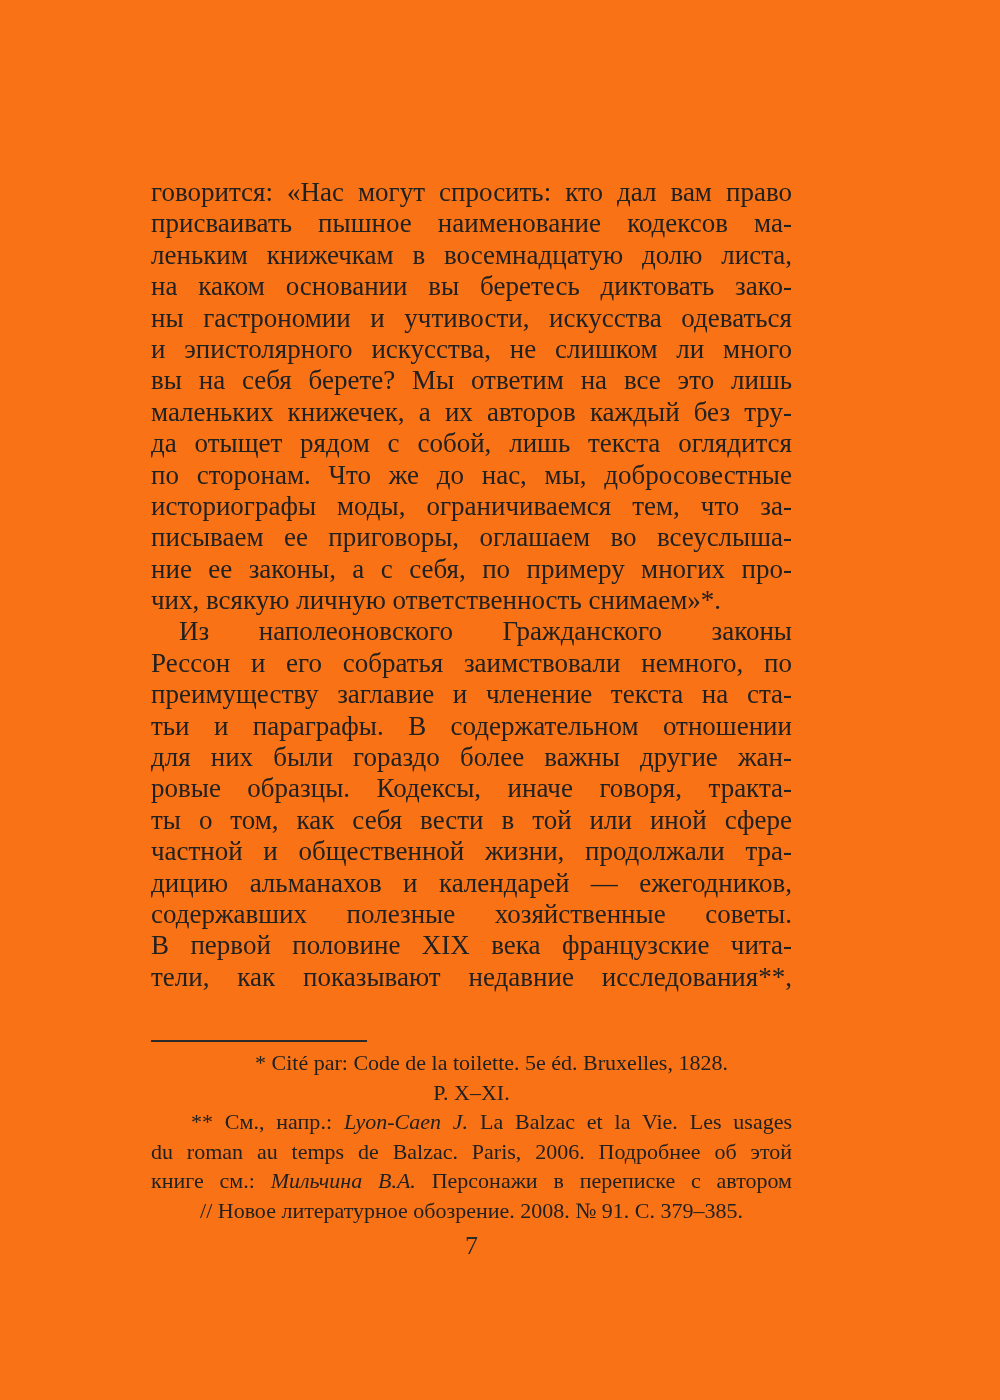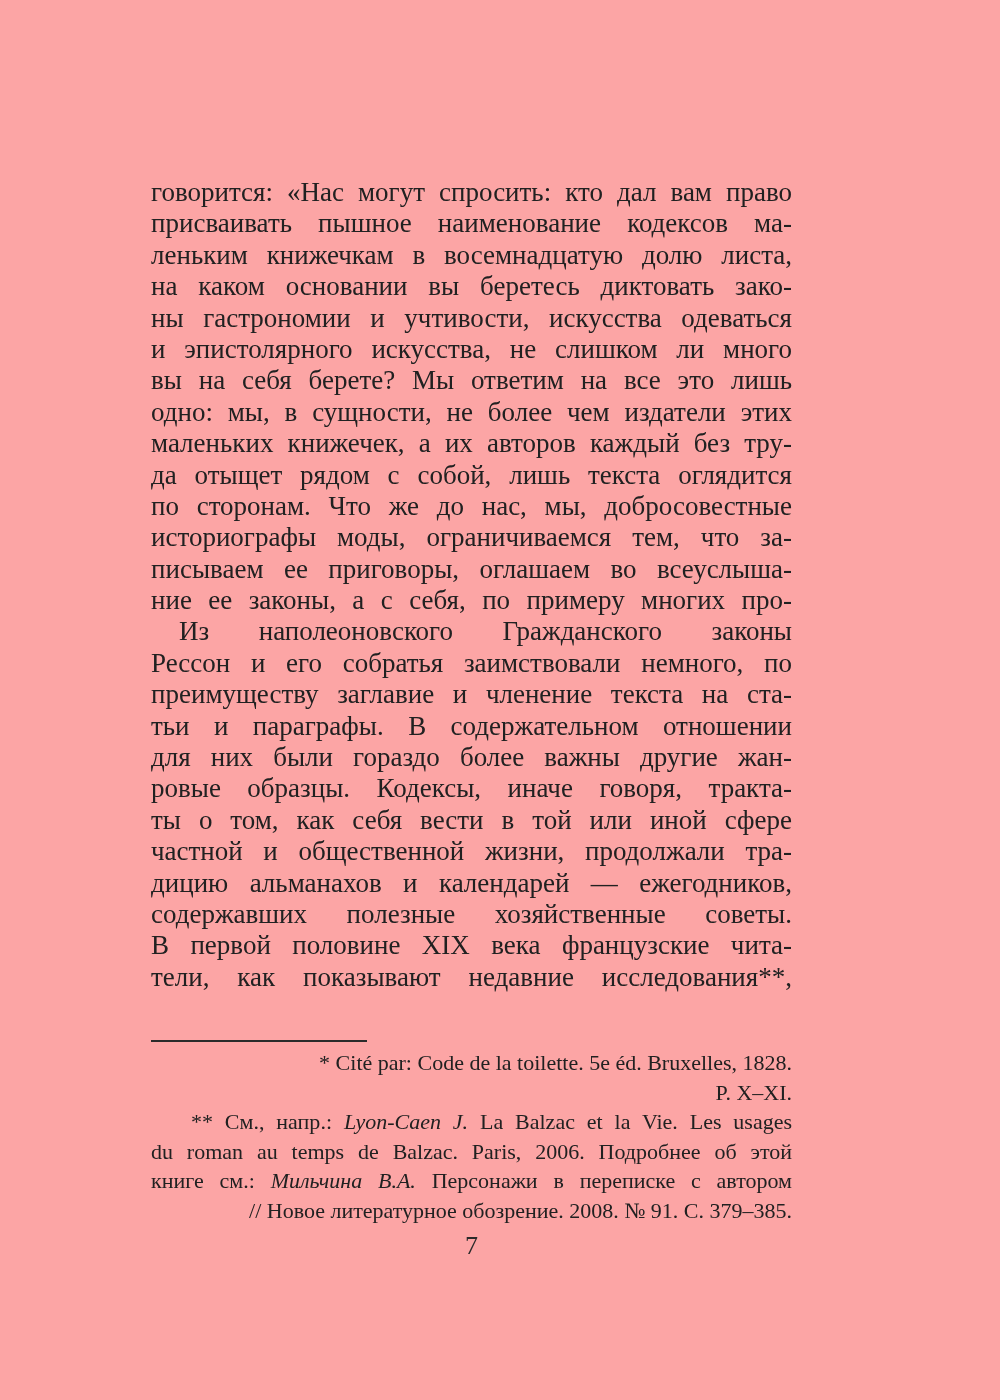--- a/index.html
+++ b/index.html
@@ -4,21 +4,21 @@
 <style>
   html, body { margin: 0; padding: 0; }
   body {
     width: 1000px; height: 1400px;
     background: #ffffff;
     font-family: "Liberation Serif", "DejaVu Serif", serif;
   }
   .page {
     position: absolute; left: 0; top: 0;
     width: 1000px; height: 1400px;
-    background: #fca5a5;
+    background: #f97316;
     color: #212121;
     overflow: hidden;
   }
   .main-text {
     position: absolute; left: 151px; top: 177px; width: 641px;
   }
   .line {
     height: 31.4px; line-height: 31.4px;
     font-size: 27px;
     text-align: justify;
@@ -32,21 +32,21 @@
     position: absolute; left: 151px; top: 1040px;
     width: 216px; height: 2px;
     background: #2b2b2b;
   }
   .footnotes {
     position: absolute; left: 151px; top: 1048px; width: 641px;
   }
   .fn-line {
     height: 29.6px; line-height: 29.6px;
     font-size: 22px;
-    text-align: right;
+    text-align: center;
   }
   .fn-line.justify { text-align: justify; text-align-last: justify; }
   .fn-line.indent { text-indent: 40px; }
   .i { font-style: italic; }
   .b { font-weight: normal; }
   .page-number {
     position: absolute; left: 151px; top: 1231px; width: 641px;
     text-align: center;
     font-size: 26px; line-height: 30px;
     color: #2a2a2a;
@@ -60,27 +60,27 @@
   <div class="main-text">
 
     <div>
       <div class="line">говорится: «Нас могут спросить: кто дал вам право</div>
       <div class="line">присваивать пышное наименование кодексов ма-</div>
       <div class="line">леньким книжечкам в восемнадцатую долю листа,</div>
       <div class="line">на каком основании вы беретесь диктовать зако-</div>
       <div class="line">ны гастрономии и учтивости, искусства одеваться</div>
       <div class="line">и эпистолярного искусства, не слишком ли много</div>
       <div class="line">вы на себя берете? Мы ответим на все это лишь</div>
-      <div class="line">одно: мы, в сущности, не более чем издатели этих</div>
       <div class="line">маленьких книжечек, а их авторов каждый без тру-</div>
       <div class="line">да отыщет рядом с собой, лишь текста оглядится</div>
       <div class="line">по сторонам. Что же до нас, мы, добросовестные</div>
       <div class="line">историографы моды, ограничиваемся тем, что за-</div>
       <div class="line">писываем ее приговоры, оглашаем во всеуслыша-</div>
       <div class="line">ние ее законы, а с себя, по примеру многих про-</div>
+      <div class="line natural">чих, всякую личную ответственность снимаем»*.</div>
     </div>
 
     <div>
       <div class="line indent">Из наполеоновского Гражданского законы</div>
       <div class="line">Рессон и его собратья заимствовали немного, по</div>
       <div class="line">преимуществу заглавие и членение текста на ста-</div>
       <div class="line">тьи и параграфы. В содержательном отношении</div>
       <div class="line">для них были гораздо более важны другие жан-</div>
       <div class="line">ровые образцы. Кодексы, иначе говоря, тракта-</div>
       <div class="line">ты о том, как себя вести в той или иной сфере</div>

